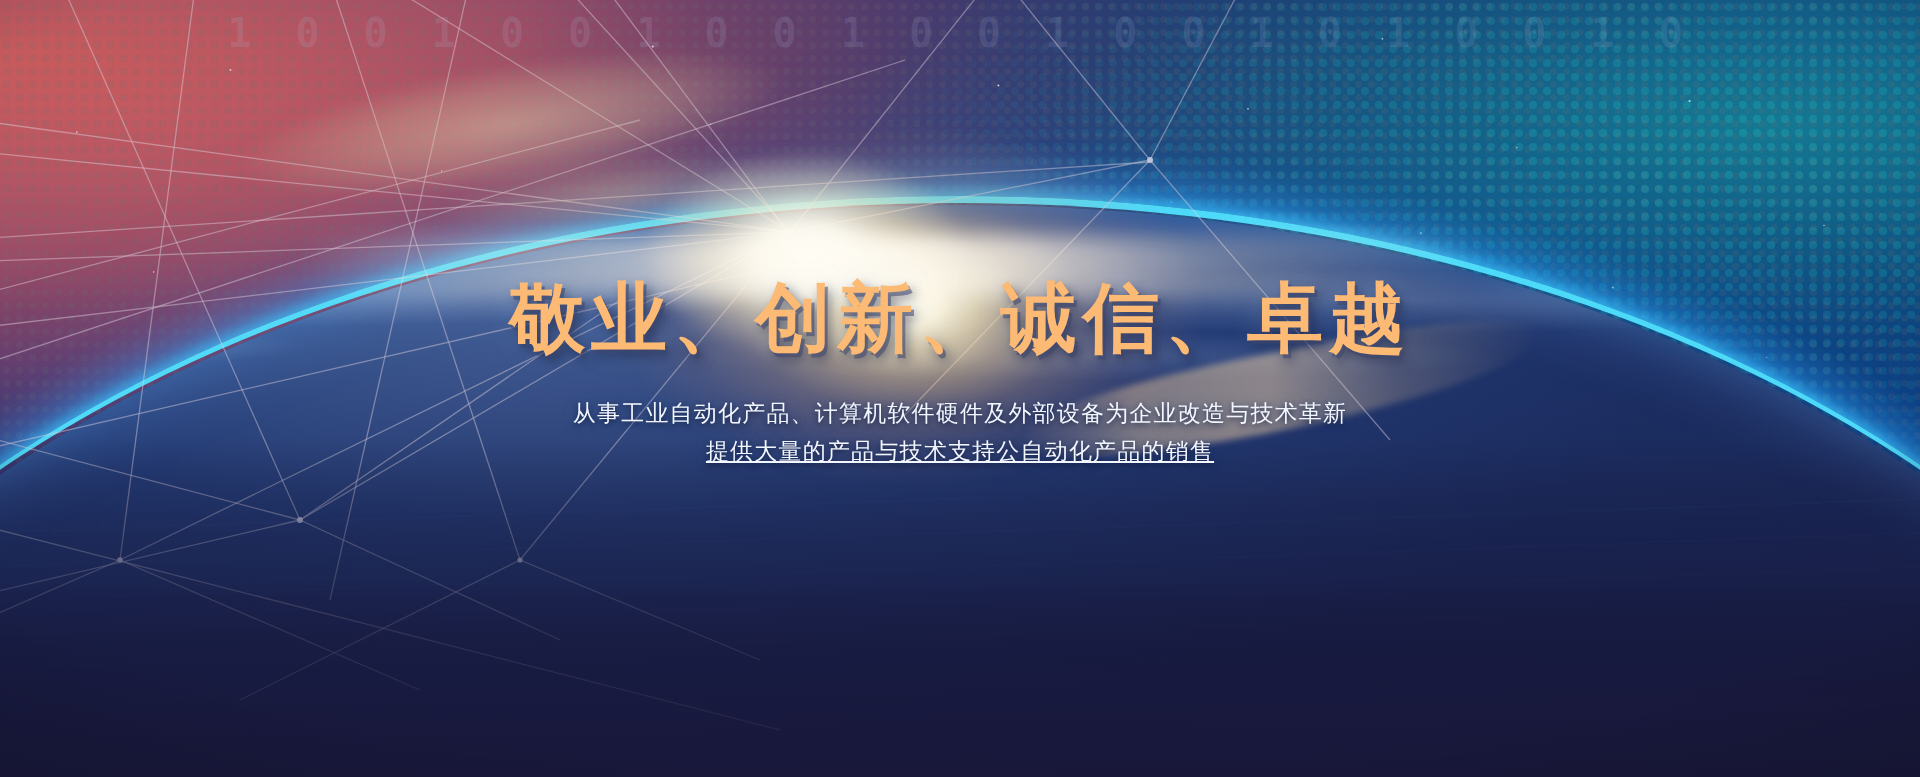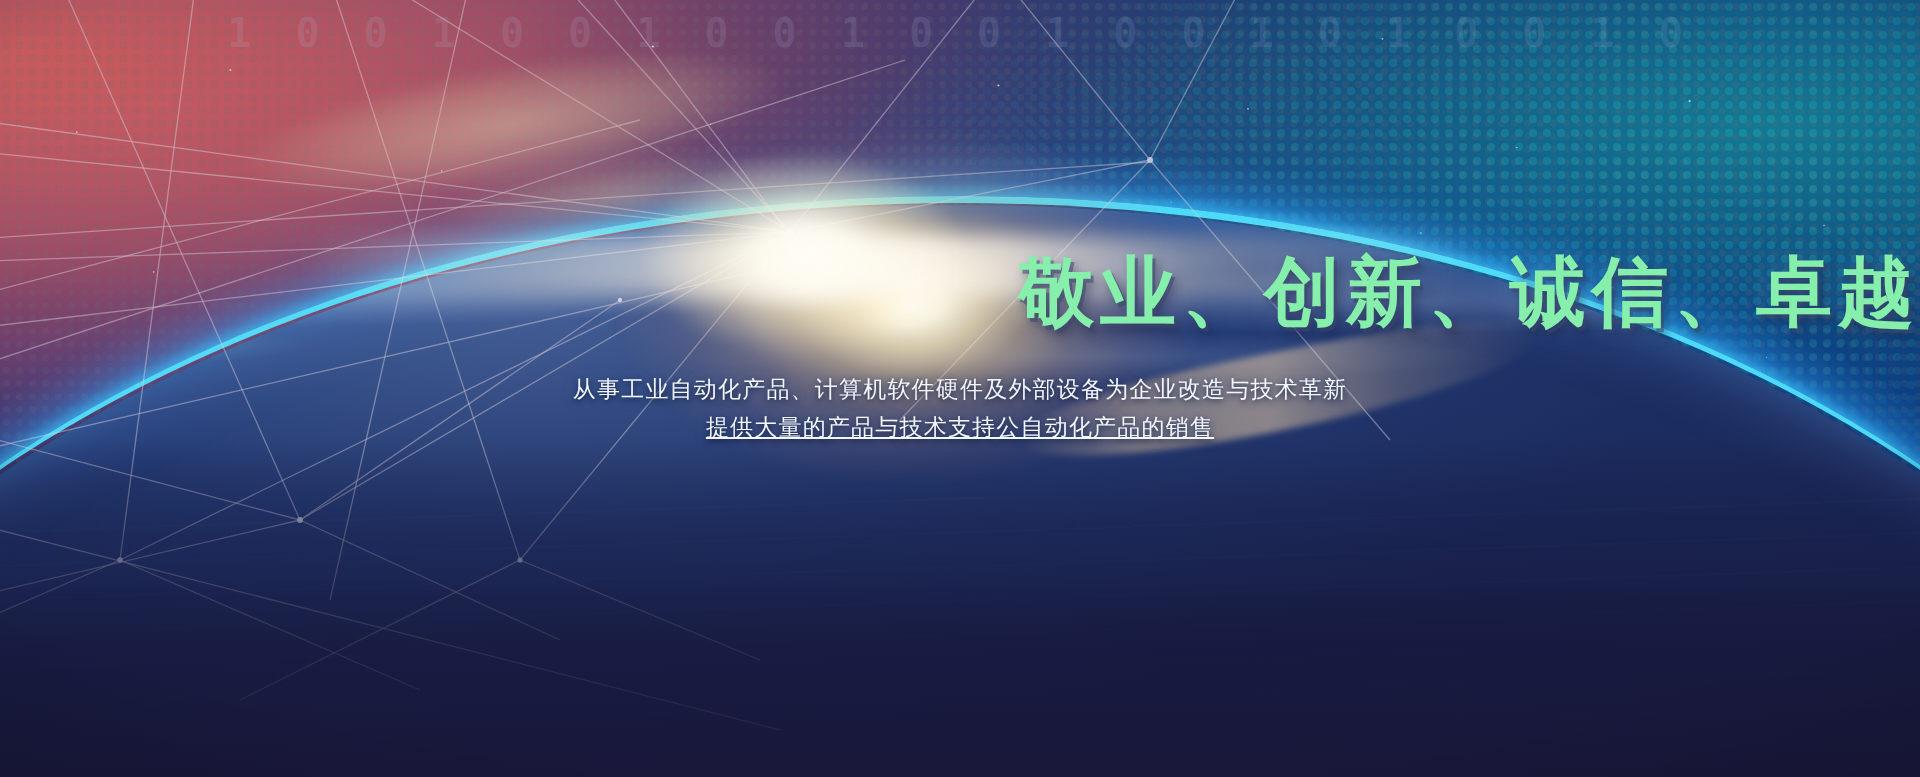--- a/index.html
+++ b/index.html
@@ -241,43 +241,43 @@
   
   .content {
     position: absolute;
     left: 0; right: 0; top: 0;
     text-align: center;
     z-index: 40;
   }
   .headline {
     position: absolute;
     left: 0; right: 0;
-    top: 252px;
+    top: 278px;
     font-size: 76px;
     font-weight: 700;
-    color: #86efac;
+    color: #fdba74;
     letter-spacing: 6px;
     line-height: 1.05;
     text-shadow:
       3px 4px 0 rgba(60,70,110,0.55),
       5px 7px 12px rgba(20,28,60,0.55),
       0 0 28px rgba(160,200,255,0.22);
     white-space: nowrap;
-    text-align: right;
   }
   .sub {
     position: absolute;
     left: 0; right: 0;
     font-size: 23px;
     font-weight: 500;
     color: #f2f6ff;
     letter-spacing: 1.2px;
     line-height: 1.5;
     text-shadow: 0 2px 6px rgba(10,16,44,0.85), 0 0 14px rgba(60,110,190,0.40);
     white-space: nowrap;
+    margin-top: 24px;
   }
   .sub-1 { top: 372px; }
   .sub-2 { top: 410px; text-decoration: underline; }
 </style>
 </head>
 <body>
 
 <div id="stage">
 
   <div class="layer bg-base"></div>

